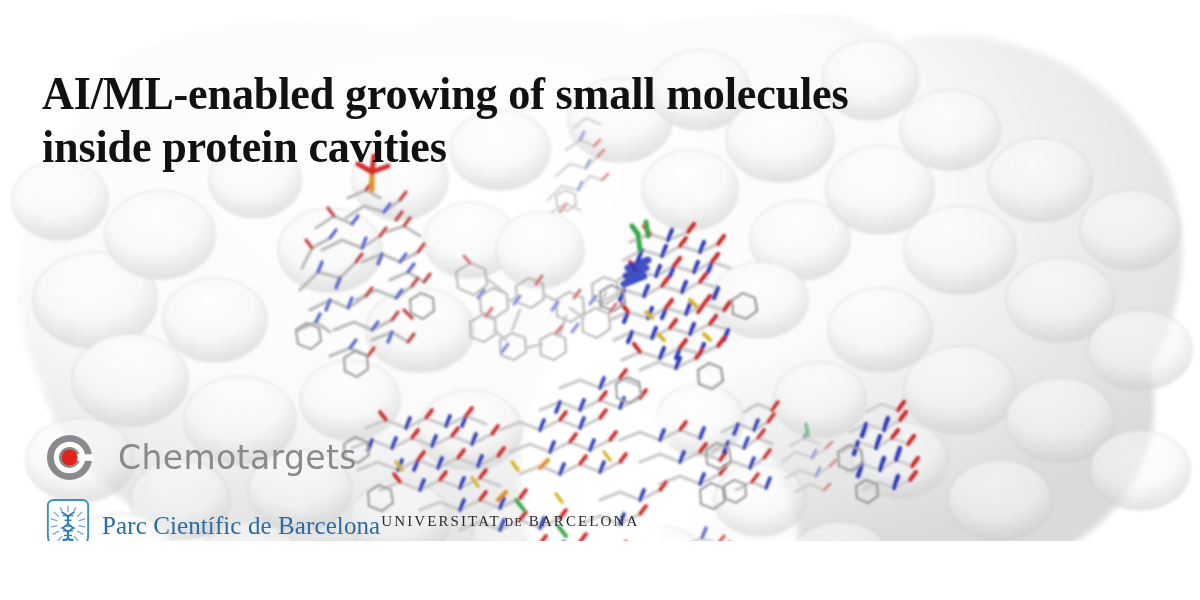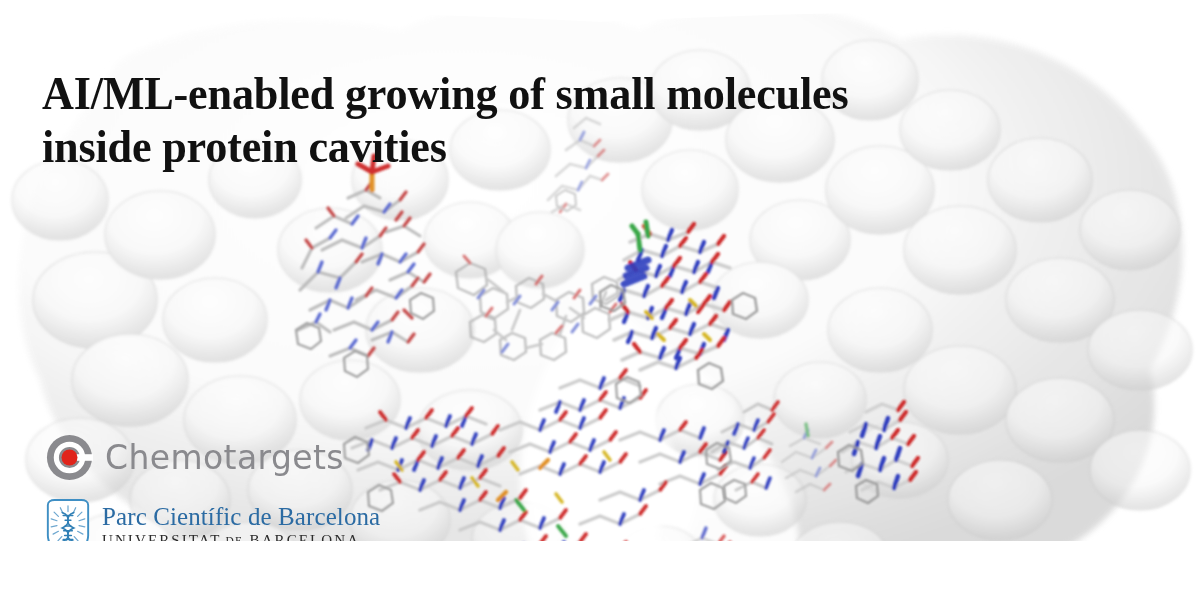--- a/index.html
+++ b/index.html
@@ -48,21 +48,21 @@
   }
 
   
   .ct-logo {
     position: absolute;
     left: 46px;
     top: 434px;
     z-index: 40;
     display: flex;
     align-items: center;
-    gap: 12px;
+    gap: 25px;
   }
   .ct-mark { width: 47px; height: 47px; display: block; }
   .ct-word {
     font-family: "DejaVu Sans", "Liberation Sans", sans-serif;
     font-size: 33px;
     font-weight: normal;
     letter-spacing: 0.4px;
     color: #8a8a8e;
     line-height: 1;
   }
@@ -71,21 +71,21 @@
   .pcb-logo {
     position: absolute;
     left: 44px;
     top: 498px;
     z-index: 40;
     display: flex;
     align-items: center;
     gap: 10px;
   }
   .pcb-mark { width: 48px; height: 56px; display: block; }
-  .pcb-text { display: flex; flex-direction: column; gap: 1px; }
+  .pcb-text { display: flex; gap: 1px; }
   .pcb-line1 {
     font-family: "Liberation Serif", "DejaVu Serif", serif;
     font-size: 25px;
     color: #2b6ba3;
     line-height: 1.06;
     letter-spacing: 0.1px;
   }
   .pcb-line2 {
     font-family: "Liberation Serif", "DejaVu Serif", serif;
     font-size: 15px;

